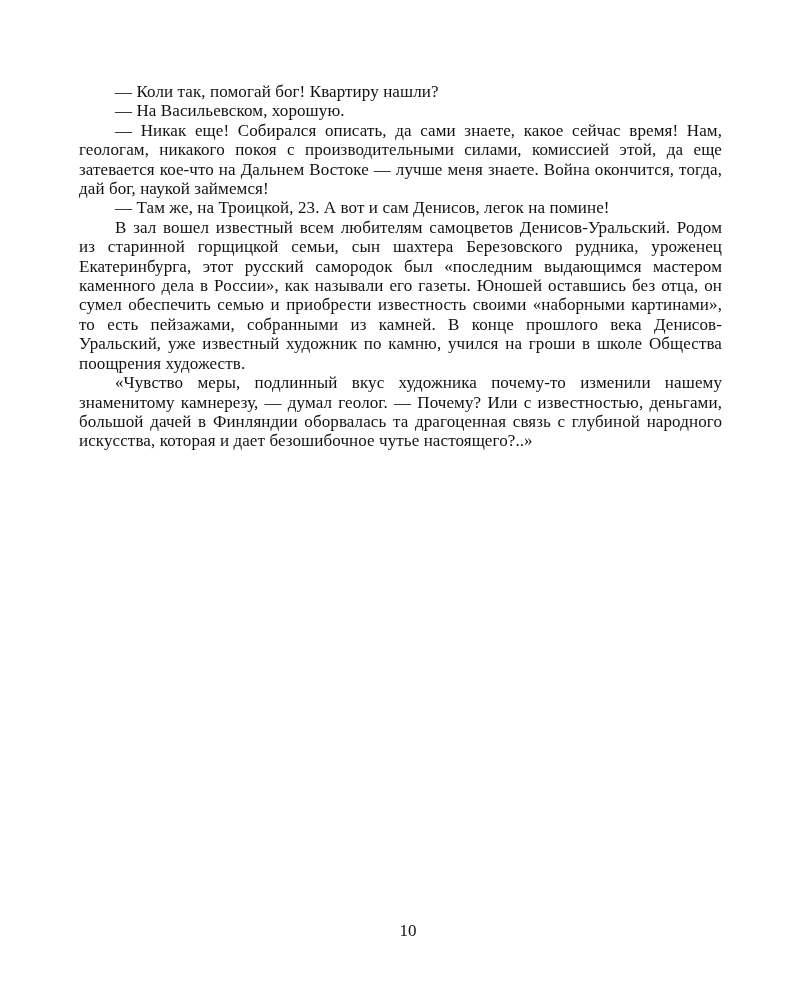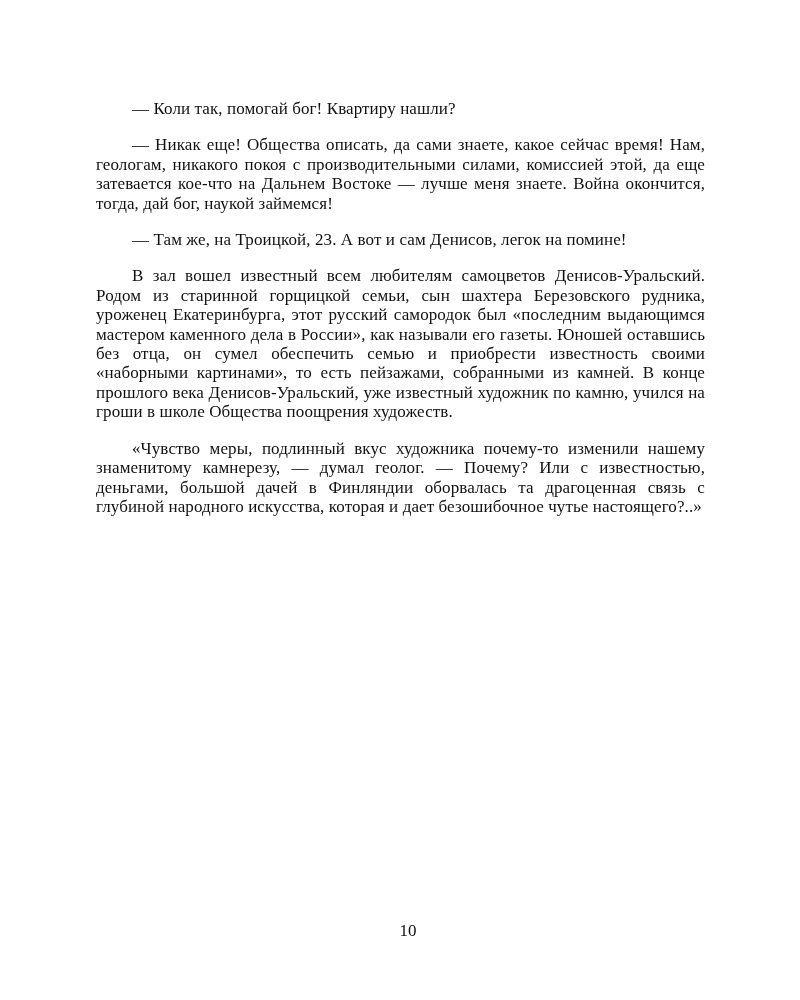--- a/index.html
+++ b/index.html
@@ -20,21 +20,21 @@
     position: absolute;
     left: 79px;
     top: 82px;
     width: 643px;
     text-align: justify;
     font-size: 17px;
     line-height: 19.4px;
     letter-spacing: 0.1px;
   }
   .text-block p {
-    margin: 17px;
+    margin: 0;
     padding: 0;
     text-indent: 36px;
     text-align: justify;
   }
   .page-number {
     position: absolute;
     left: 0;
     right: 0;
     top: 921px;
     text-align: center;
@@ -43,19 +43,20 @@
     margin-left: 16px;
   }
 </style>
 </head>
 <body>
 
 <div class="page">
   <div class="text-block">
 
   <p>— Коли так, помогай бог! Квартиру нашли?</p>
-      <p>— Никак еще! Общества описать, да сами знаете, какое сейчас время! Нам, геологам, никакого покоя с производительными силами, комиссией этой, да еще затевается кое-что на Дальнем Востоке — лучше меня знаете. Война окончится, тогда, дай бог, наукой займемся!</p>
+      <p>— На Васильевском, хорошую.</p>
+      <p>— Никак еще! Собирался описать, да сами знаете, какое сейчас время! Нам, геологам, никакого покоя с производительными силами, комиссией этой, да еще затевается кое-что на Дальнем Востоке — лучше меня знаете. Война окончится, тогда, дай бог, наукой займемся!</p>
       <p>— Там же, на Троицкой, 23. А вот и сам Денисов, легок на помине!</p>
       <p>В зал вошел известный всем любителям самоцветов Денисов-Уральский. Родом из старинной горщицкой семьи, сын шахтера Березовского рудника, уроженец Екатеринбурга, этот русский самородок был «последним выдающимся мастером каменного дела в России», как называли его газеты. Юношей оставшись без отца, он сумел обеспечить семью и приобрести известность своими «наборными картинами», то есть пейзажами, собранными из камней. В конце прошлого века Денисов-Уральский, уже известный художник по камню, учился на гроши в школе Общества поощрения художеств.</p>
       <p>«Чувство меры, подлинный вкус художника почему-то изменили нашему знаменитому камнерезу, — думал геолог. — Почему? Или с известностью, деньгами, большой дачей в Финляндии оборвалась та драгоценная связь с глубиной народного искусства, которая и дает безошибочное чутье настоящего?..»</p>
     </div>
   <div class="page-number">10</div>
 </div>
 
 </body></html>

